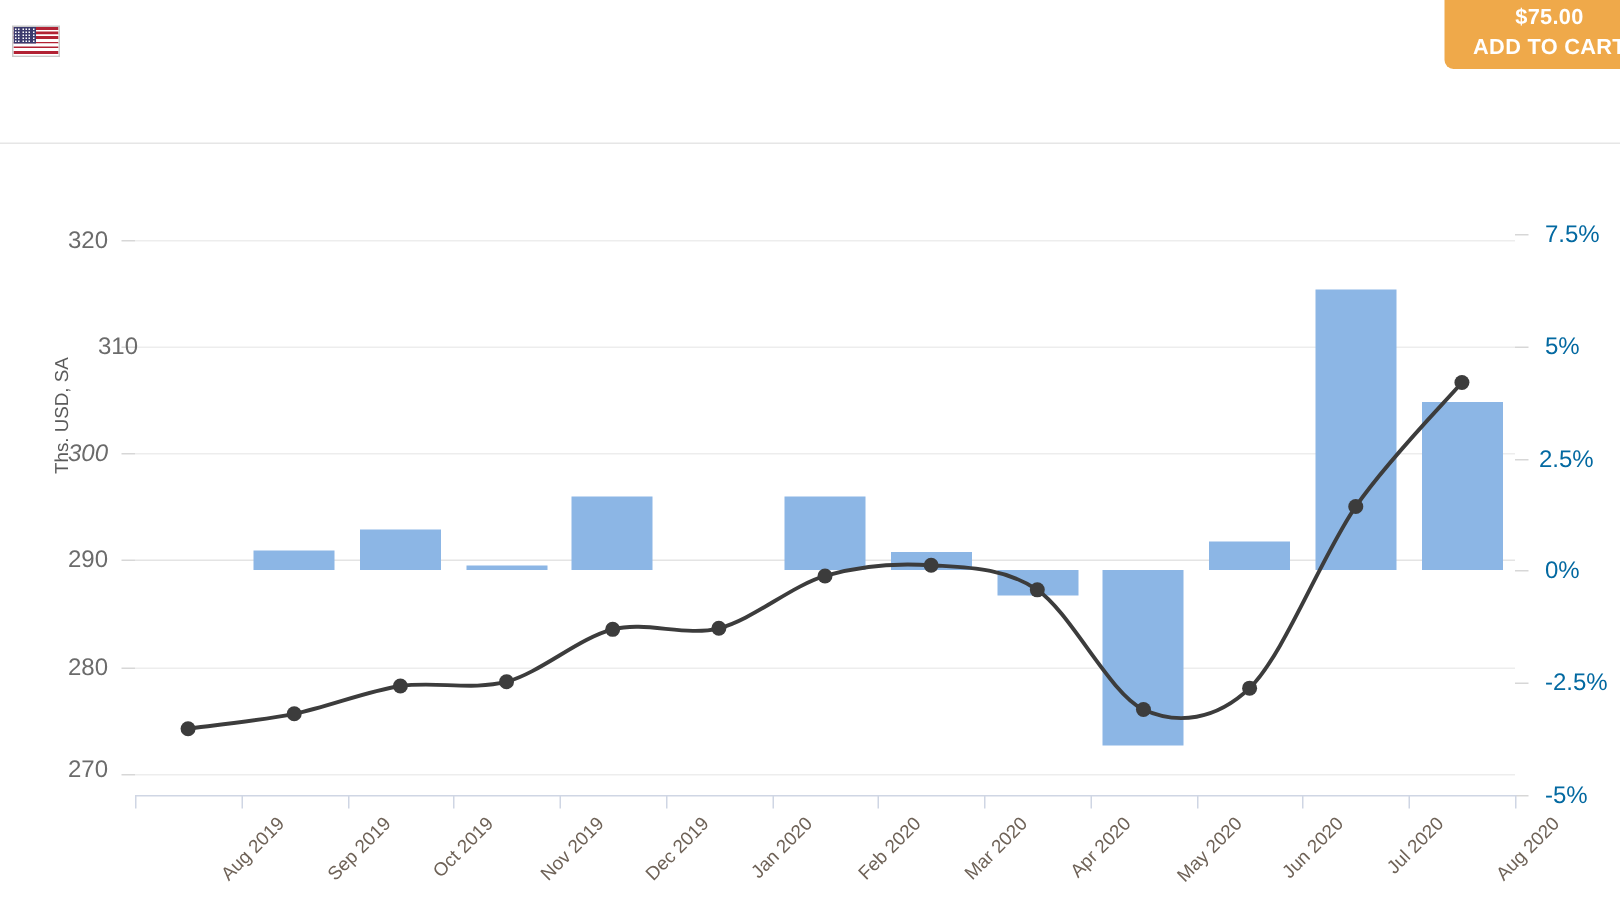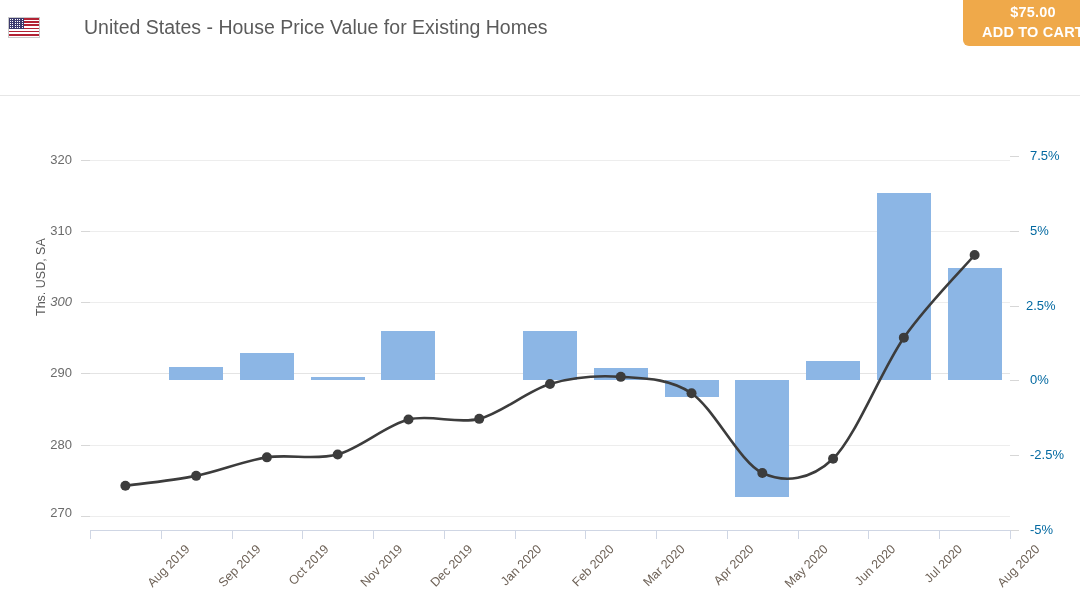--- a/index.html
+++ b/index.html
@@ -65,21 +65,21 @@
     position: absolute;
     left: 90px; top: 156px;
     width: 920px; height: 374px;
   }
   .gridline {
     position: absolute; left: 0; width: 100%; height: 1px;
     background: #ededed;
   }
   .gridline.baseline { background: #e4e4e4; }
   .axis-left-label, .axis-right-label {
-    position: absolute; font-size: 13px; color: #6b6b6b;
+    position: absolute; font-size: 16px; color: #6b6b6b;
     white-space: nowrap;
   }
   .axis-left-label { right: 1028px; text-align: right; }
   .axis-right-label { left: 938px; color: #0369a1; }
   .tickmark {
     position: absolute; width: 9px; height: 1px; background: #d7d7d7;
   }
   #yaxis-title {
     position: absolute;
     left: -56px; top: 160px;
@@ -171,21 +171,20 @@
         <div class="star" style="left: 12.5px; top: 7.3px;"></div>
         <div class="star" style="left: 1px; top: 9.4px;"></div>
         <div class="star" style="left: 3.3px; top: 9.4px;"></div>
         <div class="star" style="left: 5.6px; top: 9.4px;"></div>
         <div class="star" style="left: 7.9px; top: 9.4px;"></div>
         <div class="star" style="left: 10.2px; top: 9.4px;"></div>
         <div class="star" style="left: 12.5px; top: 9.4px;"></div>
       </div>
   </div>
 
-  <div id="chart-title">United States - House Price Value for Existing Homes</div>
 
   <button id="add-to-cart">
     <div class="price">$75.00</div>
     <div class="cta">ADD TO CART</div>
   </button>
 
 </div>
 
 <div id="plot">
 
@@ -202,21 +201,21 @@
   <div id="left-ticks">
       <div class="tickmark" style="top: 359.752px; left: -9px;"></div>
       <div class="axis-left-label" style="top: 349px; right: 938px;">270</div>
       <div class="tickmark" style="top: 288.514px; left: -9px;"></div>
       <div class="axis-left-label" style="top: 280.514px; right: 938px;">280</div>
       <div class="tickmark" style="top: 217.276px; left: -9px;"></div>
       <div class="axis-left-label" style="top: 209.276px; right: 938px;">290</div>
       <div class="tickmark" style="top: 146.038px; left: -9px;"></div>
       <div class="axis-left-label" style="top: 138.038px; right: 938px; font-style: italic;">300</div>
       <div class="tickmark" style="top: 74.8px; left: -9px;"></div>
-      <div class="axis-left-label" style="top: 66.8px; right: 938px; margin-left: 43px;">310</div>
+      <div class="axis-left-label" style="top: 66.8px; right: 918px; margin-left: 43px;">310</div>
       <div class="tickmark" style="top: 3.5619px; left: -9px;"></div>
       <div class="axis-left-label" style="top: -4.4381px; right: 938px;">320</div>
     </div>
   <div id="right-ticks">
       <div class="tickmark" style="top: 374px; left: 920px;"></div>
       <div class="axis-right-label" style="top: 366px; left: 940px;">-5%</div>
       <div class="tickmark" style="top: 299.2px; left: 920px;"></div>
       <div class="axis-right-label" style="top: 291.2px; left: 940px; text-align: center;">-2.5%</div>
       <div class="tickmark" style="top: 224.4px; left: 920px;"></div>
       <div class="axis-right-label" style="top: 216.4px; left: 940px;">0%</div>

